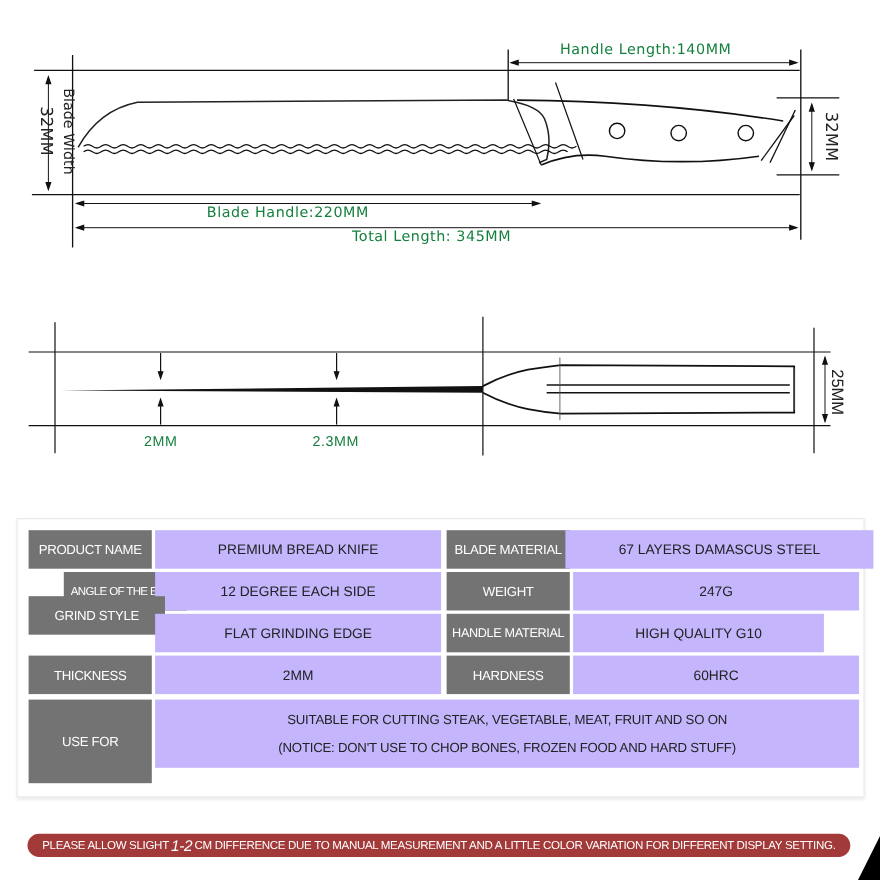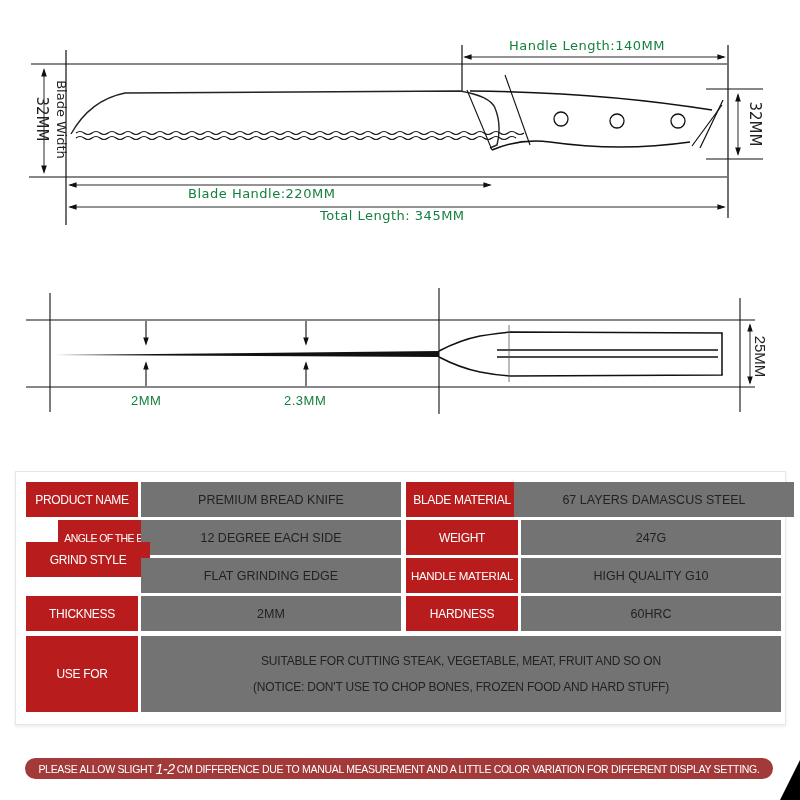--- a/index.html
+++ b/index.html
@@ -2,22 +2,22 @@
 <html><head>
 <meta charset="utf-8">
 <style>
   html, body { margin:0; padding:0; }
   body { width:800px; height:800px; background:#ffffff; position:relative; overflow:hidden; font-family:"Liberation Sans", sans-serif; color:#222; }
   svg.diagram { position:absolute; left:0; top:0; }
   .dim-label { position:absolute; font-family:"DejaVu Sans", sans-serif; font-size:13px; color:#15803d; letter-spacing:0.5px; white-space:nowrap; }
   .vlabel { position:absolute; font-family:"DejaVu Sans", sans-serif; font-size:13px; color:#222; white-space:nowrap; transform-origin:center center; }
   .spec-panel { position:absolute; left:15px; top:471px; width:769px; height:252px; background:#fff; border:1px solid #e6e6e6; box-shadow:0 2px 3px rgba(0,0,0,0.08); }
   .cell { position:absolute; display:flex; align-items:center; justify-content:center; text-align:center; font-size:12.5px; }
-  .cell.key { background:#b91c1c; color:#ffffff; font-size:12px; letter-spacing:-0.3px; }
-  .cell.val { background:#737373; color:#222; }
+  .cell.key { background:#737373; color:#ffffff; font-size:12px; letter-spacing:-0.3px; }
+  .cell.val { background:#c4b5fd; color:#222; }
   .use-text { display:flex; flex-direction:column; gap:12px; font-size:12px; letter-spacing:-0.2px; }
   .notice-bar { position:absolute; left:25px; top:758px; width:748px; height:21px; background:#a33a3a; border-radius:11px; color:#fff; display:flex; align-items:center; justify-content:center; font-size:10.5px; letter-spacing:-0.3px; white-space:nowrap; }
   .notice-bar .big { font-size:14px; margin:0 2px;font-style:italic; }
   .corner { position:absolute; right:0; bottom:0; width:0; height:0; border-left:20px solid transparent; border-bottom:40px solid #000; }
 </style>
 </head>
 <body>
 
 <svg class="diagram" width="800" height="240" viewBox="0 0 800 240">
   <g stroke="#111" fill="none" stroke-width="1.2">
@@ -123,29 +123,29 @@
   <div class="cell val" style="left:498px; top:10px; width:280px; height:35px;">67 LAYERS DAMASCUS STEEL</div>
 
   <div class="cell key" style="left:10px; top:48px; width:112px; height:35px; font-size:10.5px; letter-spacing:-0.6px;margin-left:32px;">ANGLE OF THE EDGE</div>
   <div class="cell val" style="left:125px; top:48px; width:260px; height:35px;">12 DEGREE EACH SIDE</div>
   <div class="cell key" style="left:390px; top:48px; width:112px; height:35px;">WEIGHT</div>
   <div class="cell val" style="left:505px; top:48px; width:260px; height:35px;">247G</div>
 
   <div class="cell key" style="left:10px; top:70px; width:124px; height:35px;">GRIND STYLE</div>
   <div class="cell val" style="left:125px; top:86px; width:260px; height:35px;">FLAT GRINDING EDGE</div>
   <div class="cell key" style="left:390px; top:86px; width:112px; height:35px; font-size:11.5px;">HANDLE MATERIAL</div>
-  <div class="cell val" style="left:505px; top:86px; width:260px; height:35px;">HIGH QUALITY G10</div>
+  <div class="cell val" style="left:505px; top:86px; width:228px; height:35px;">HIGH QUALITY G10</div>
 
   <div class="cell key" style="left:10px; top:124px; width:112px; height:35px;">THICKNESS</div>
   <div class="cell val" style="left:125px; top:124px; width:260px; height:35px;">2MM</div>
   <div class="cell key" style="left:390px; top:124px; width:112px; height:35px;">HARDNESS</div>
   <div class="cell val" style="left:505px; top:124px; width:260px; height:35px;">60HRC</div>
 
   <div class="cell key" style="left:10px; top:164px; width:112px; height:76px;">USE FOR</div>
-  <div class="cell val" style="left:125px; top:164px; width:640px; height:76px;">
+  <div class="cell val" style="left:125px; top:164px; width:640px; height:62px;">
     <div class="use-text">
       <span>SUITABLE FOR CUTTING STEAK, VEGETABLE, MEAT, FRUIT AND SO ON</span>
       <span>(NOTICE: DON'T USE TO CHOP BONES, FROZEN FOOD AND HARD STUFF)</span>
     </div>
   </div>
 </div>
 
 <div class="notice-bar">
   <span>PLEASE ALLOW SLIGHT</span>
   <span class="big">1-2</span>

